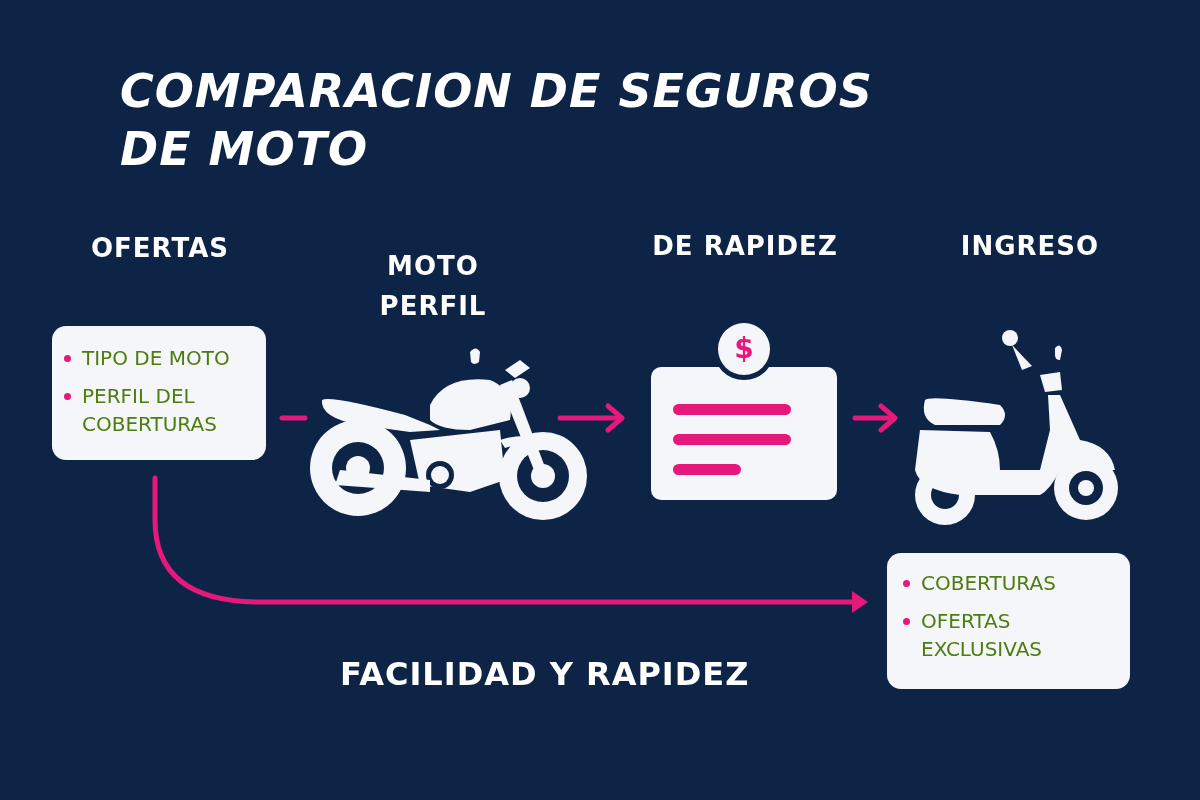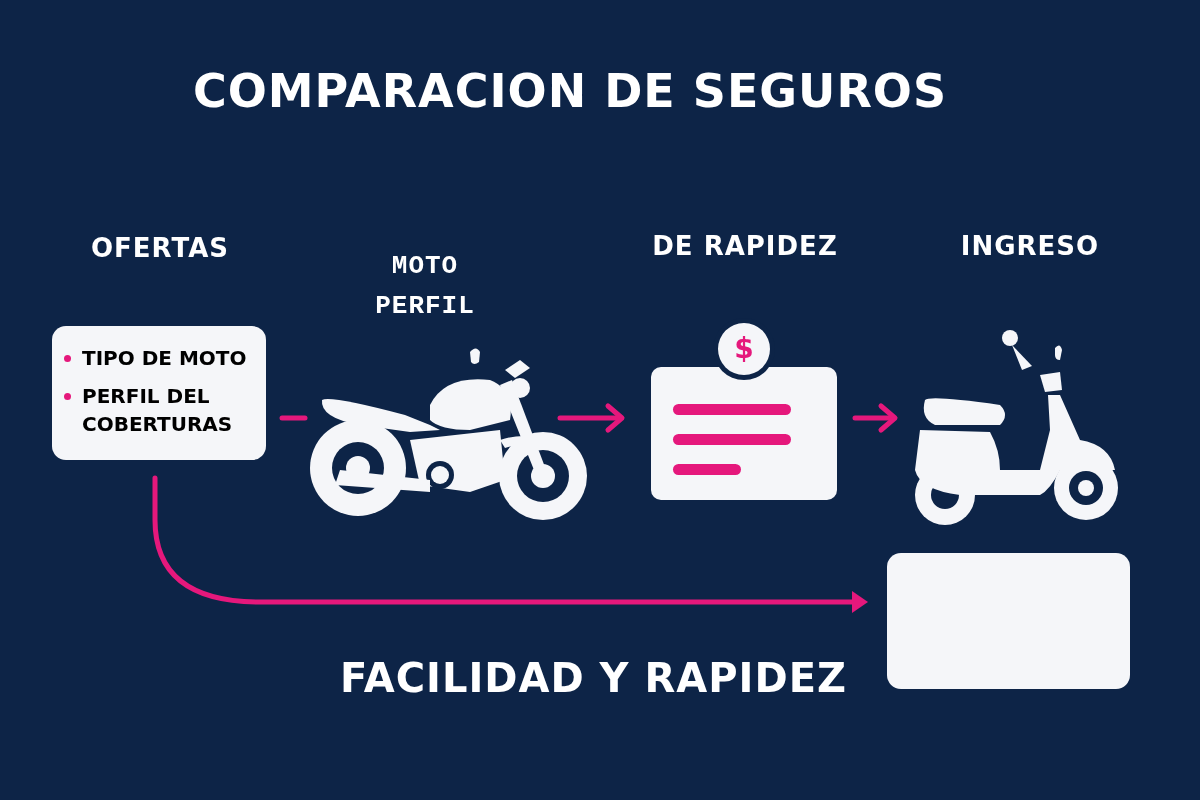--- a/index.html
+++ b/index.html
@@ -1,38 +1,38 @@
 <!DOCTYPE html>
 <html><head>
 <meta charset="utf-8">
 <style>
   html, body { margin:0; padding:0; }
   body {
     width:1200px; height:800px; background:#0d2447; position:relative; overflow:hidden;
     font-family:"DejaVu Sans", sans-serif; color:#fff;
   }
   .title {
-    position:absolute; left:120px; top:62px; width:900px; text-align:center;
-    font-size:46px; font-weight:bold; line-height:58px; letter-spacing:1px;
+    position:absolute; left:120px; top:62px; width:900px; 
+    font-size:46px; font-weight:bold; line-height:58px; letter-spacing:1px;font-style:italic;
   }
   .label {
     position:absolute; text-align:center; font-weight:bold; font-size:26px; line-height:40px; letter-spacing:1px;
   }
   .card {
     position:absolute; background:#f5f6f9; border-radius:14px;
   }
   .bullets { list-style:none; margin:0; padding:0; }
   .bullets li {
-    position:relative; color:#000000; font-weight:bold; font-size:20px; line-height:28px; padding-left:22px; margin-bottom:10px;
+    position:relative; color:#4d7c0f; font-weight:normal; font-size:20px; line-height:28px; padding-left:22px; margin-bottom:10px;
   }
   .bullets li::before {
     content:""; position:absolute; left:4px; top:11px; width:7px; height:7px; border-radius:50%; background:#e5187c;
   }
   .bottom-text {
-    position:absolute; left:340px; top:655px; font-size:40px; font-weight:bold; letter-spacing:1px;
+    position:absolute; left:340px; top:655px; font-size:32px; font-weight:bold; letter-spacing:1px;
   }
   svg { position:absolute; left:0; top:0; }
 </style>
 </head>
 <body>
 
 <svg width="1200" height="800" viewBox="0 0 1200 800">
 
   <line x1="282" y1="418" x2="305" y2="418" stroke="#e5187c" stroke-width="5" stroke-linecap="round"></line>
 
@@ -90,26 +90,27 @@
     <path d="M920,430 L990,432 Q1000,450 1000,470 L1040,470 L1050,430 L1048,395 L1060,395 L1080,440 Q1110,445 1115,470 L1060,470 Q1050,490 1040,495 L960,495 Q920,490 915,470 Z"></path>
     <path d="M1040,375 L1060,372 L1062,390 L1045,392 Z"></path>
     <circle cx="1010" cy="338" r="8"></circle>
     <path d="M1012,345 L1022,370 L1032,366 Z"></path>
     <path d="M1055,348 Q1060,342 1062,350 L1060,360 Q1055,360 1055,355 Z"></path>
   </g>
 </svg>
 
 <div class="title">
   <div>COMPARACION DE SEGUROS</div>
+  <div>DE MOTO</div>
 </div>
 
 <div class="label" style="left:50px; top:228px; width:220px;">
   <div>OFERTAS</div>
 </div>
-<div class="label" style="left:340px; top:246px; width:170px;font-family:Liberation Mono, monospace;">
+<div class="label" style="left:348px; top:246px; width:170px;">
   <div>MOTO</div>
   <div>PERFIL</div>
 </div>
 <div class="label" style="left:610px; top:226px; width:270px;">
   <div>DE RAPIDEZ</div>
 </div>
 <div class="label" style="left:930px; top:226px; width:200px;">
   <div>INGRESO</div>
 </div>
 
@@ -117,16 +118,18 @@
   <ul class="bullets" style="padding:18px 8px 0 8px;">
     <li>TIPO DE MOTO</li>
     <li>PERFIL DEL COBERTURAS</li>
   </ul>
 </div>
 
 <div style="position:absolute; left:728px; top:333px; width:32px; text-align:center; color:#e5187c; font-weight:bold; font-size:28px; line-height:32px;">$</div>
 
 <div class="card" style="left:887px; top:553px; width:243px; height:136px;">
   <ul class="bullets" style="padding:16px 10px 0 12px;">
+    <li>COBERTURAS</li>
+    <li style="width:150px;">OFERTAS EXCLUSIVAS</li>
   </ul>
 </div>
 
 <div class="bottom-text">FACILIDAD Y RAPIDEZ</div>
 
 </body></html>

